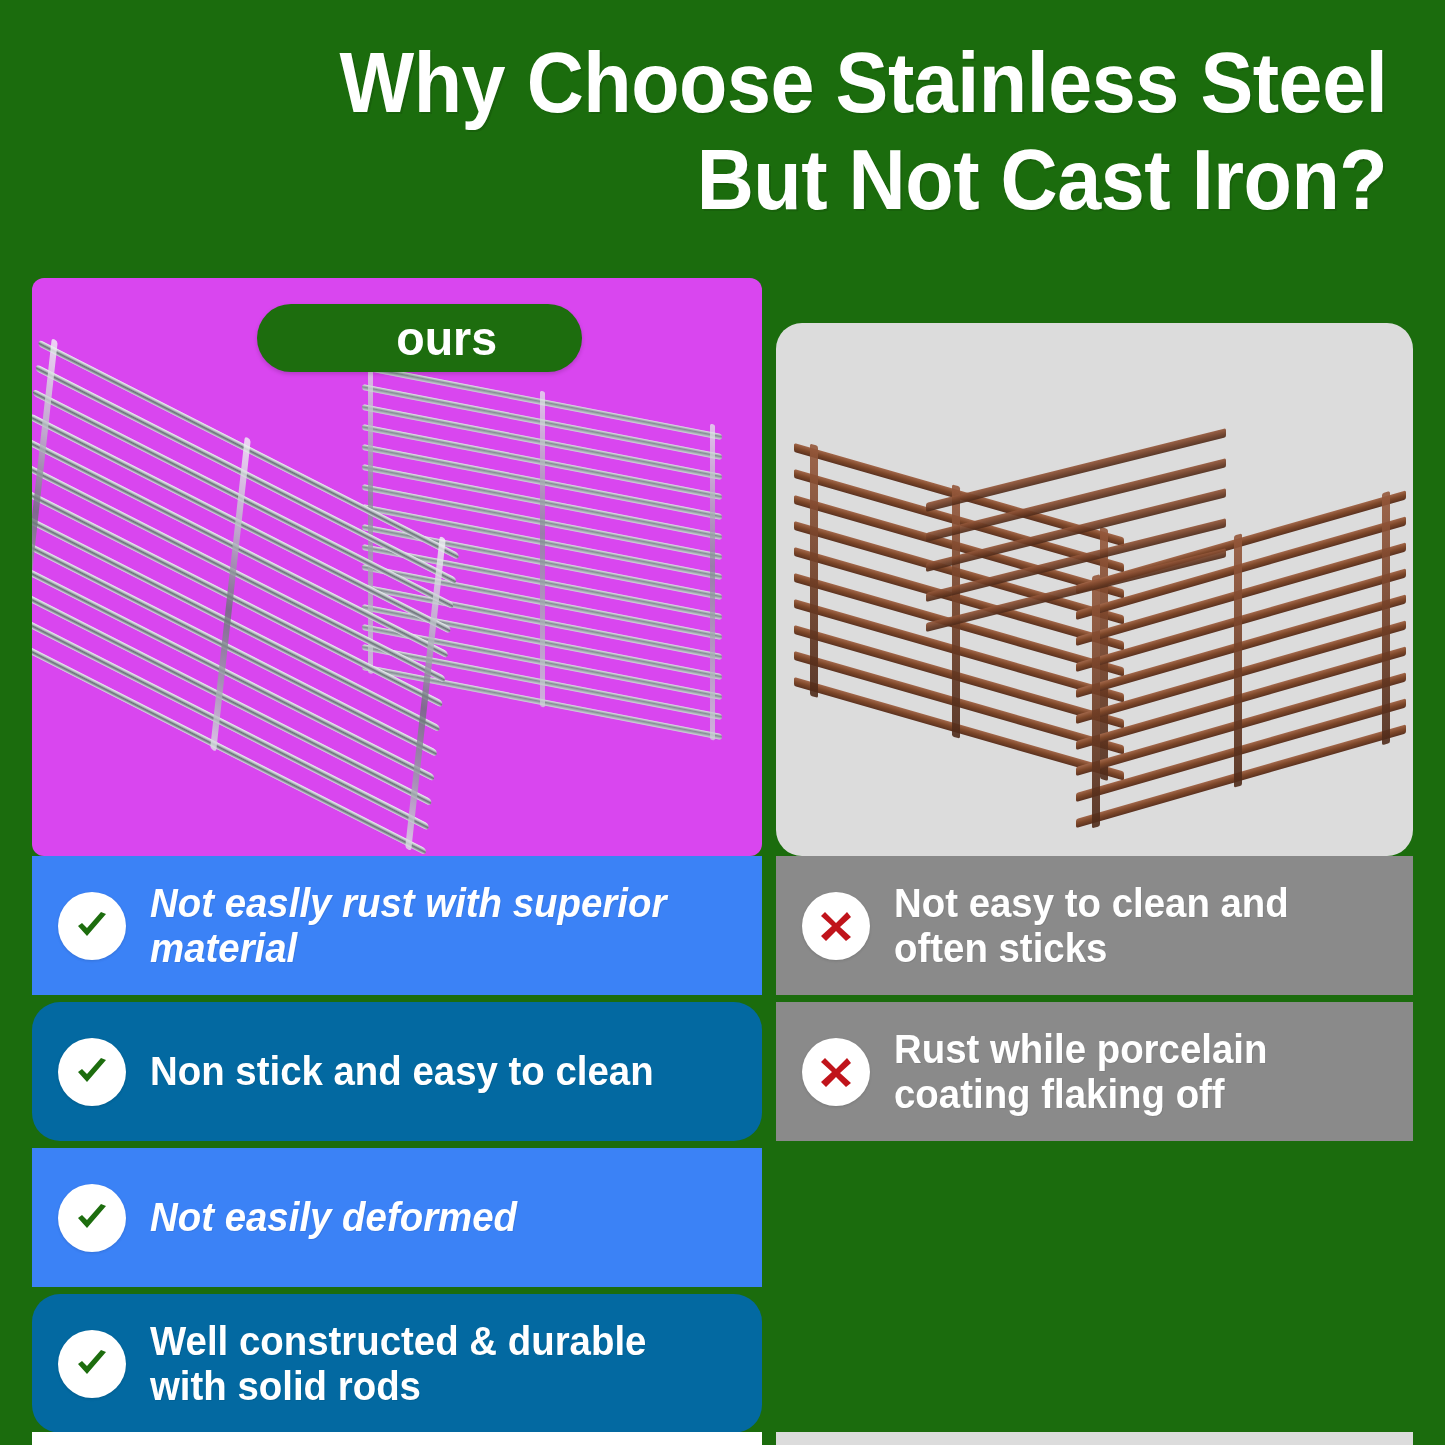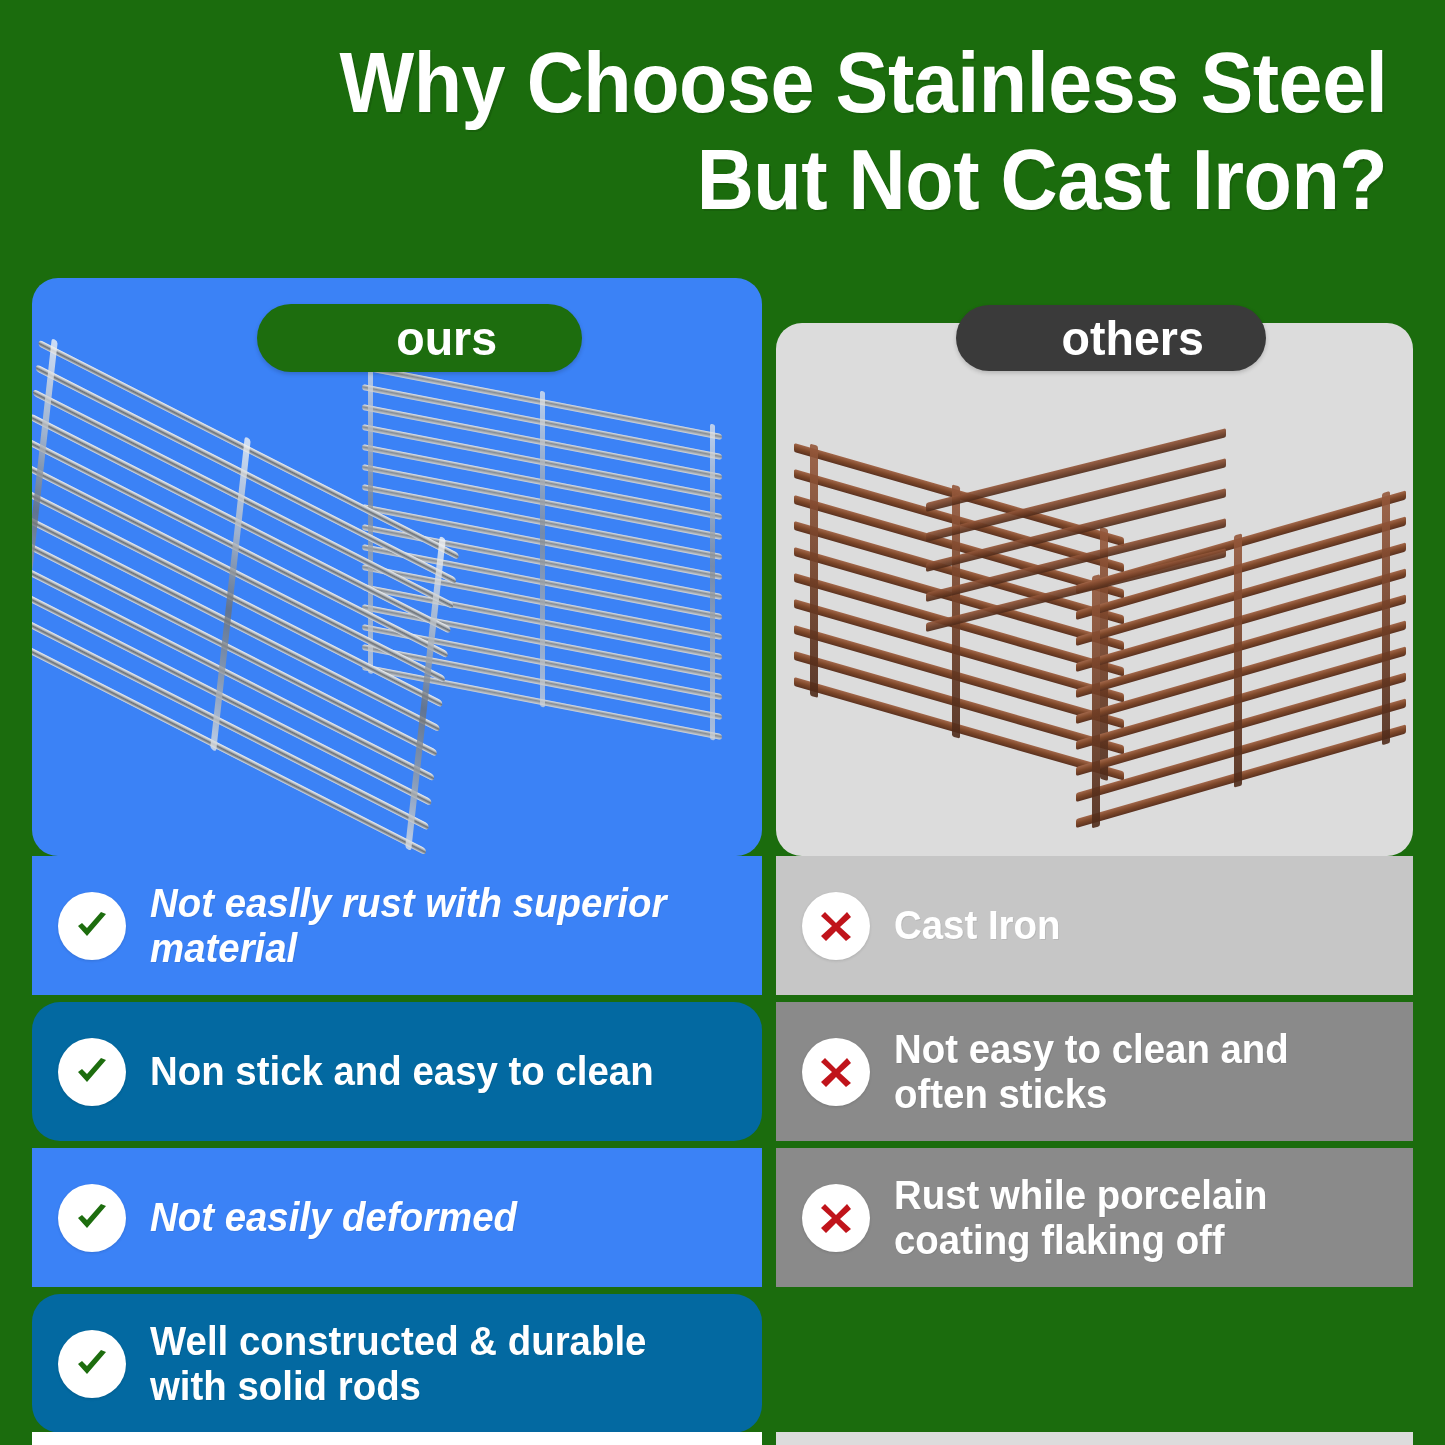--- a/index.html
+++ b/index.html
@@ -47,22 +47,22 @@
   .col-ours{width:730px;}
   .col-others{width:637px;}
 
   
   .photo-panel{
     position:relative;
     height:578px;
     box-sizing:border-box;
   }
   .photo-ours{
-    background:#3b82f6;
-    border-radius:26px;
+    background:#d946ef;
+    border-radius:12px;
   }
   .photo-others{
     background:#dcdcdc;
     border-radius:26px;
     margin-top:45px;
     height:533px;
   }
 
   
   .badge{
@@ -334,35 +334,24 @@
           <g transform="translate(150,180) skewY(-14)" opacity=".92">
             <rect x="0" y="0" width="300" height="9" rx="2" fill="url(#rust2)"></rect>
             <rect x="0" y="30" width="300" height="9" rx="2" fill="url(#rust2)"></rect>
             <rect x="0" y="60" width="300" height="9" rx="2" fill="url(#rust2)"></rect>
             <rect x="0" y="90" width="300" height="9" rx="2" fill="url(#rust2)"></rect>
             <rect x="0" y="120" width="300" height="9" rx="2" fill="url(#rust2)"></rect>
           </g>
         </svg>
       </div>
 
-      <div class="badge badge-others">
-        <span>others</span>
-      </div>
     </div>
 
     <div class="rows">
 
-      <div class="row row-others light">
-        <div class="icon-badge">
-          <svg width="44" height="44" viewBox="0 0 44 44">
-            <path d="M11 8 L22 19 L33 8 L37 13 L26 23 L37 33 L32 37 L22 27 L12 37 L7 32 L18 22 L7 12 Z" fill="#c0141b"></path>
-          </svg>
-        </div>
-        <div class="row-text">Cast Iron</div>
-      </div>
 
       <div class="row row-others dark">
         <div class="icon-badge">
           <svg width="44" height="44" viewBox="0 0 44 44">
             <path d="M11 8 L22 19 L33 8 L37 13 L26 23 L37 33 L32 37 L22 27 L12 37 L7 32 L18 22 L7 12 Z" fill="#c0141b"></path>
           </svg>
         </div>
         <div class="row-text">Not easy to clean and often sticks</div>
       </div>
 

